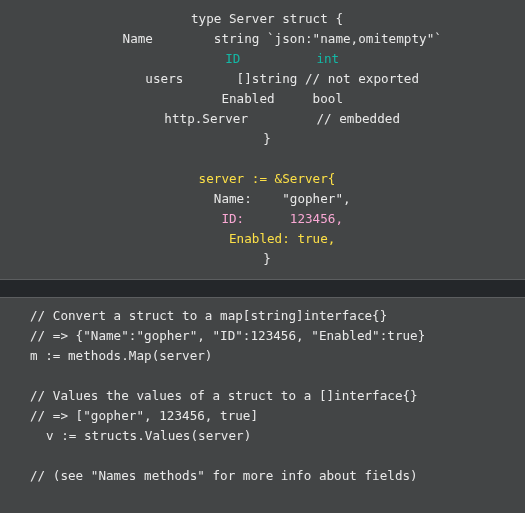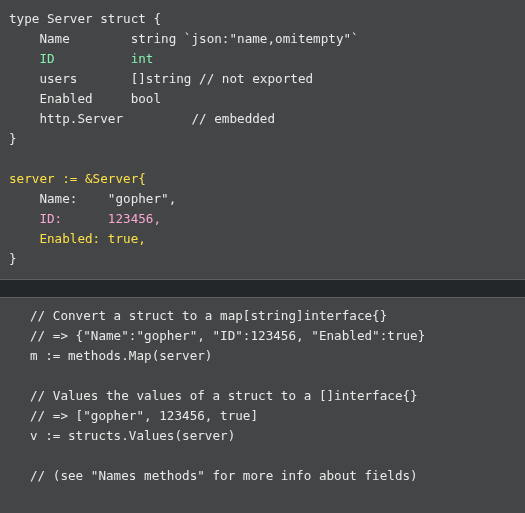--- a/index.html
+++ b/index.html
@@ -23,20 +23,21 @@
   }
   .code-block {
     background: #434546;
     padding: 9px 0 0 9px;
     box-sizing: border-box;
     overflow: hidden;
   }
   .code-block.top {
     flex: 0 0 auto;
     height: 279px;
+    text-align: center;
   }
   .code-block.bottom {
     flex: 1 1 auto;
     padding-top: 8px;
     padding-left: 30px;
   }
   .code-line {
     font-family: "DejaVu Sans Mono", "Liberation Mono", monospace;
     font-size: 12.6px;
     line-height: 20px;
@@ -59,21 +60,21 @@
   }
 </style>
 </head>
 <body style="background: rgb(67, 69, 70);">
 
 <div class="snippet-page">
 
   <div class="code-block top" style="background: rgb(67, 69, 70);">
       <div class="code-line" style="color: rgb(233, 233, 233);">type Server struct {</div>
       <div class="code-line" style="color: rgb(233, 233, 233);">    Name        string `json:"name,omitempty"`</div>
-      <div class="code-line" style="color: #86efac;">    ID          int</div>
+      <div class="code-line" style="color: #14b8a6;">    ID          int</div>
       <div class="code-line" style="color: rgb(233, 233, 233);">    users       []string // not exported</div>
       <div class="code-line" style="color: rgb(233, 233, 233);">    Enabled     bool</div>
       <div class="code-line" style="color: rgb(233, 233, 233);">    http.Server         // embedded</div>
       <div class="code-line" style="color: rgb(233, 233, 233);">}</div>
       <div class="code-line blank">&nbsp;</div>
       <div class="code-line" style="color: #fde047;">server := &amp;Server{</div>
       <div class="code-line" style="color: rgb(233, 233, 233);">    Name:    "gopher",</div>
       <div class="code-line" style="color: #f9a8d4;">    ID:      123456,</div>
       <div class="code-line" style="color: #fde047;">    Enabled: true,</div>
       <div class="code-line" style="color: rgb(233, 233, 233);">}</div>
@@ -81,18 +82,18 @@
 
   <div class="block-divider" style="background: rgb(36, 39, 42); border-top-color: rgb(92, 94, 96); border-bottom-color: rgb(92, 94, 96);"></div>
 
   <div class="code-block bottom" style="background: rgb(67, 69, 70);">
       <div class="code-line" style="color: rgb(233, 233, 233);">// Convert a struct to a map[string]interface{}</div>
       <div class="code-line" style="color: rgb(233, 233, 233);">// =&gt; {"Name":"gopher", "ID":123456, "Enabled":true}</div>
       <div class="code-line" style="color: rgb(233, 233, 233);">m := methods.Map(server)</div>
       <div class="code-line blank">&nbsp;</div>
       <div class="code-line" style="color: rgb(233, 233, 233);">// Values the values of a struct to a []interface{}</div>
       <div class="code-line" style="color: rgb(233, 233, 233);">// =&gt; ["gopher", 123456, true]</div>
-      <div class="code-line" style="color: rgb(233, 233, 233);">v := structs.Values(server)</div>
+      <div class="code-line" style="color: rgb(233, 233, 233); margin-left: 16px;">v := structs.Values(server)</div>
       <div class="code-line blank">&nbsp;</div>
       <div class="code-line" style="color: rgb(233, 233, 233);">// (see "Names methods" for more info about fields)</div>
     </div>
 
 </div>
 
 </body></html>

